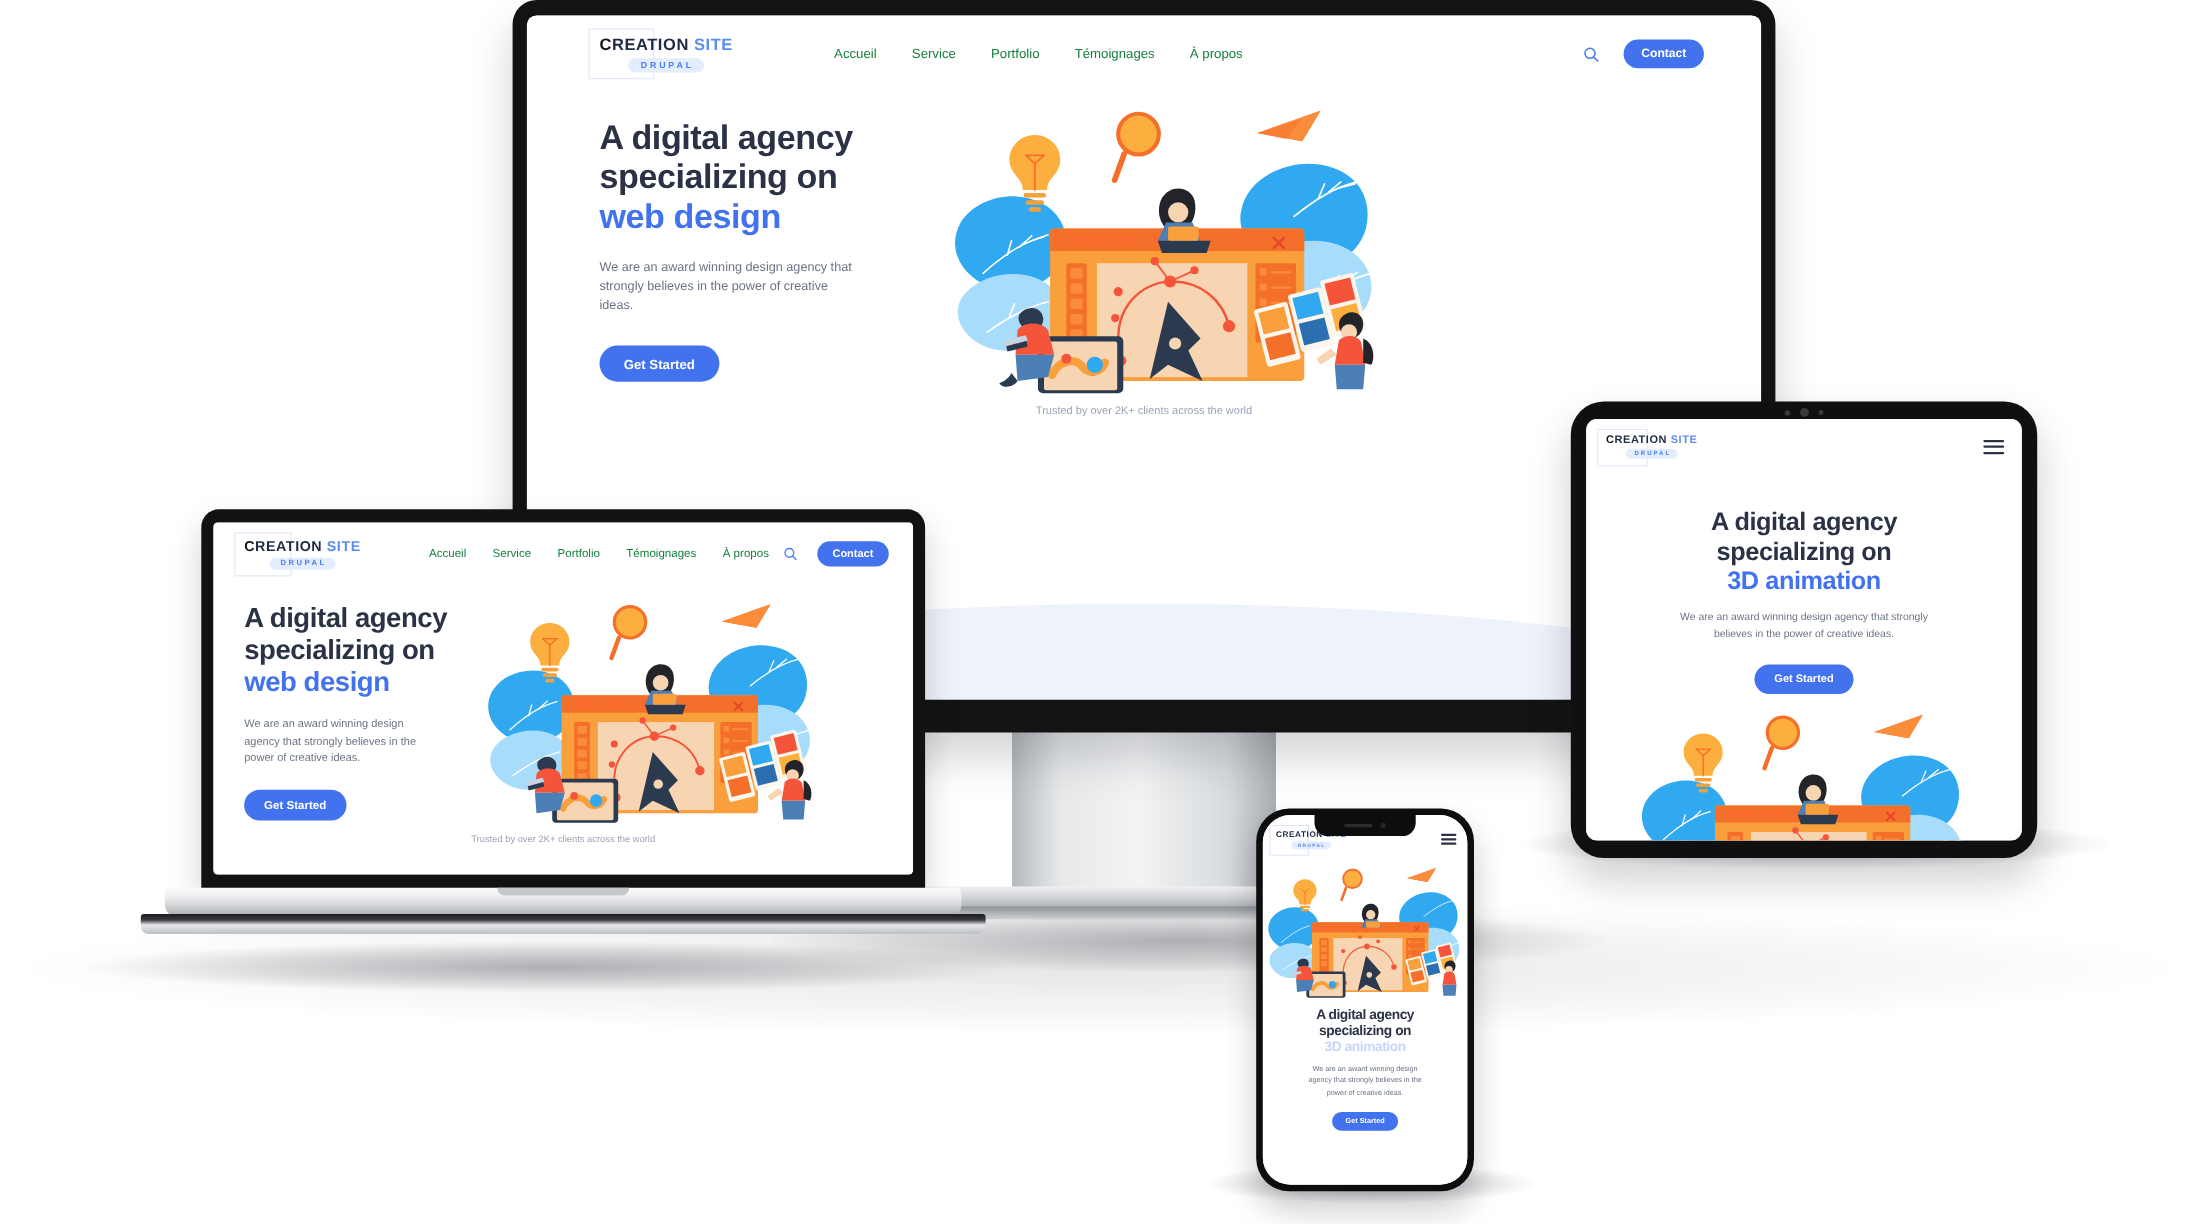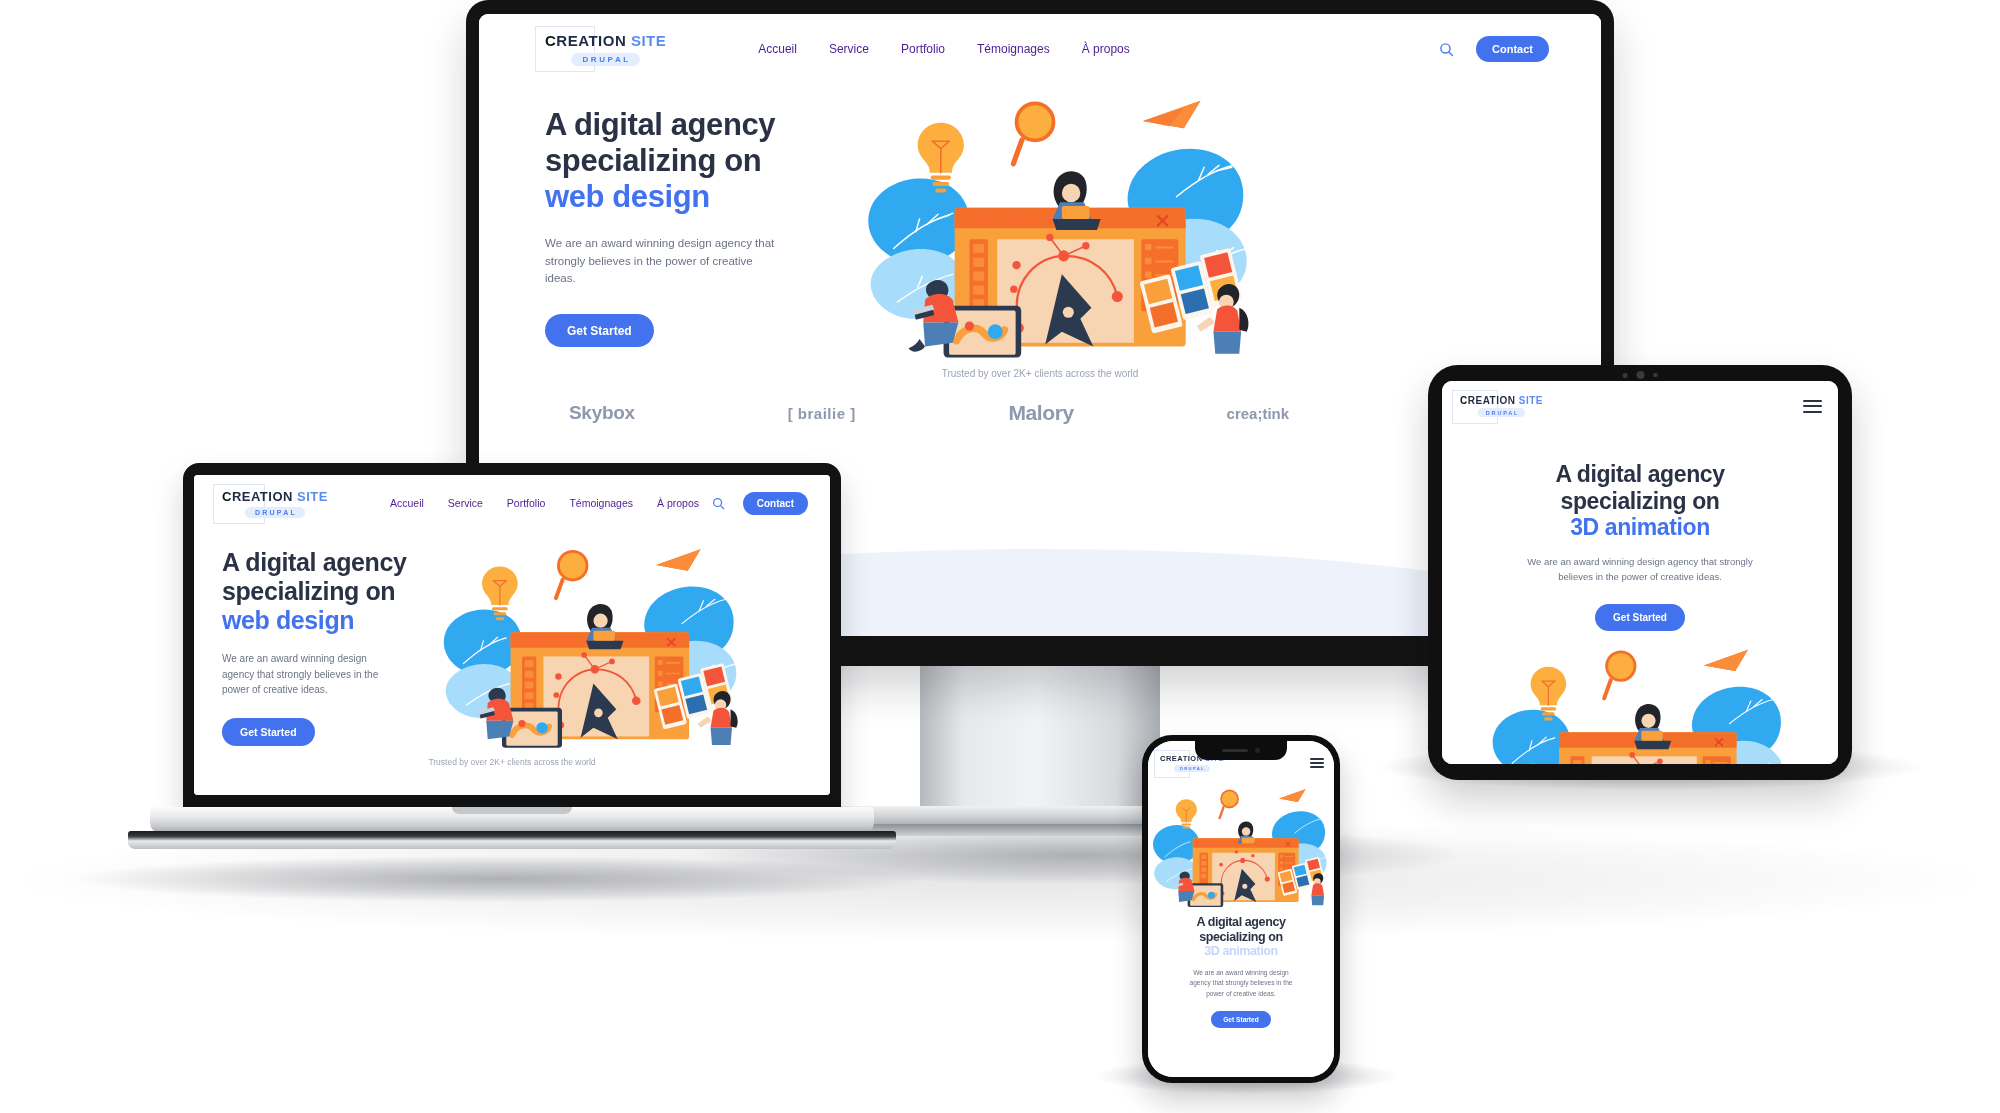--- a/index.html
+++ b/index.html
@@ -12,21 +12,21 @@
 
   .nav{display:flex;align-items:center;box-sizing:border-box;width:100%;}
   .logo-wrap{position:relative;display:flex;flex-direction:column;align-items:center;}
   .logo-box{position:absolute;border:1px solid #dfe6f5;background:#fff;}
   .logo-l1{position:relative;font-weight:700;letter-spacing:.5px;white-space:nowrap;color:#1f2a44;}
   .logo-l1 .c{color:#10131a;}
   .logo-l1 .site-w{color:#5b8def;}
   .logo-l2{position:relative;background:#e4edfd;color:#4a7cf5;border-radius:99px;font-weight:700;white-space:nowrap;text-align:center;}
 
   .menu{display:flex;align-items:center;}
-  .menu a{color:#4c1d95;text-decoration:none;white-space:nowrap;}
+  .menu a{color:#15803d;text-decoration:none;white-space:nowrap;}
   .nav-right{margin-left:auto;display:flex;align-items:center;}
   .search-ic{position:relative;color:#4a7cf5;}
   .search-ic svg{display:block;}
   .btn{background:#4272ed;color:#fff;border:none;border-radius:99px;font-weight:600;white-space:nowrap;display:flex;align-items:center;justify-content:center;cursor:pointer;font-family:inherit;}
   .burger{display:flex;flex-direction:column;justify-content:space-between;}
   .burger i{display:block;background:#2b3245;border-radius:2px;}
 
   .hero{display:flex;align-items:center;}
   .h1{color:#2b3245;font-weight:700;line-height:1.16;letter-spacing:-.4px;}
   .h1 .accent{color:#4272ed;}
@@ -282,32 +282,20 @@
                     <path d="M404 242c10 4 12 18 8 26l-8-2z" fill="#23242a"></path>
                     <path d="M372 252l-14 10 4 6 16-10z" fill="#f7d4b2"></path>
                   </g>
                 </g>
               </svg>
             </div>
           </div>
 
           <div style="padding:16px 72px 0 72px;">
             <div class="trusted" style="font-size:10px;">Trusted by over 2K+ clients across the world</div>
-            <div class="clients" style="margin-top:22px;padding:0 18px;">
-              <span class="cl b" style="font-size:19px;letter-spacing:-.3px;">Skybox</span>
-              <span class="cl" style="font-size:15px;font-weight:600;letter-spacing:.5px;">[ brailie ]</span>
-              <span class="cl b" style="font-size:21px;letter-spacing:-.4px;">Malory</span>
-              <span class="cl b" style="font-size:15px;">crea;tink</span>
-              <span class="cl" style="font-size:15px;">
-                <svg width="22" height="15" viewBox="0 0 24 16" style="margin-right:2px;">
-                    <path d="M1 2h22l-9 7v5l-4-2V9z" fill="#8e99ae"></path>
-                  </svg>
-                <i style="font-style:italic;font-family:'Liberation Serif',serif;">ebpaint</i>
-              </span>
-            </div>
           </div>
         </div>
       </div>
     </div>
   </div>
 
   <div id="laptop">
     <div class="lid">
       <div class="lap-screen">
         <div class="site">

